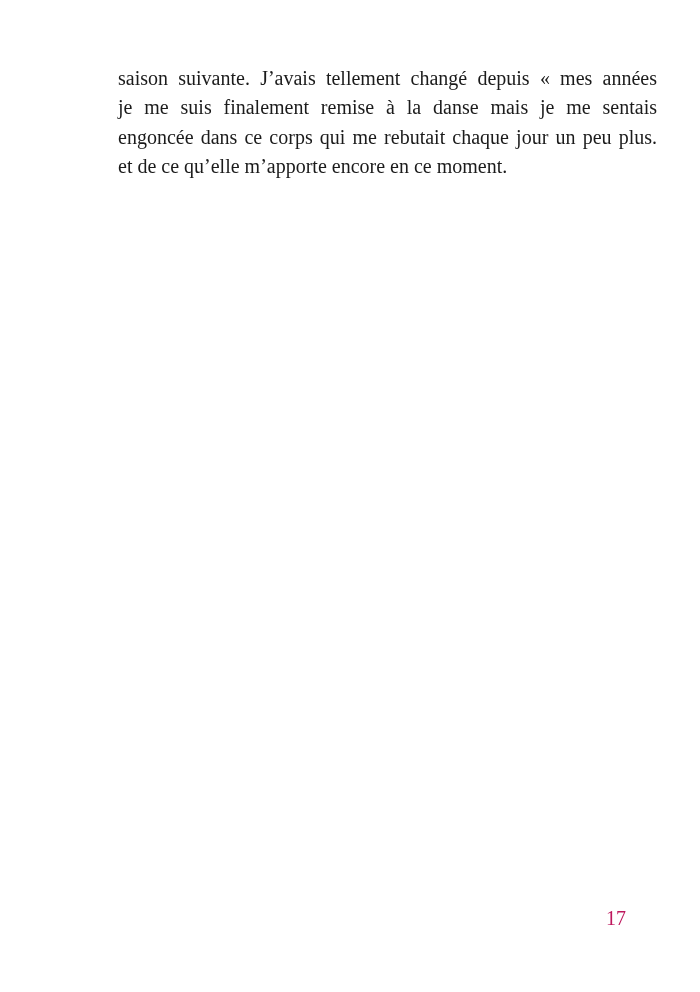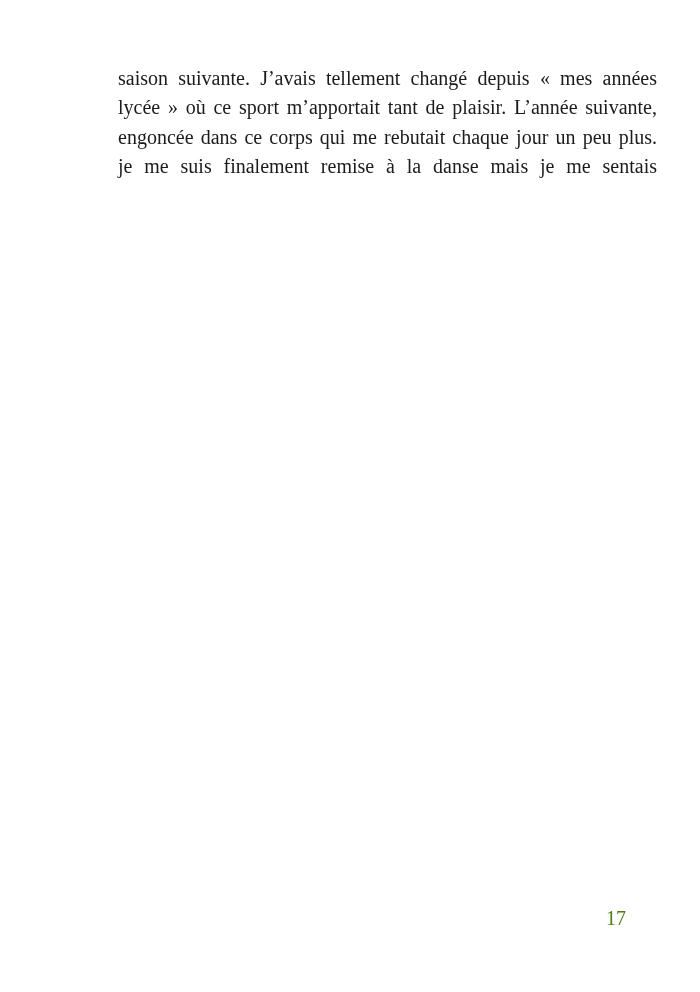--- a/index.html
+++ b/index.html
@@ -37,30 +37,30 @@
   .body-line.last {
     text-align-last: left;
     -moz-text-align-last: left;
   }
   .page-number {
     position: absolute;
     left: 606px;
     top: 904px;
     font-size: 20px;
     line-height: 29.4px;
-    color: #4d7c0f;
+    color: #be185d;
   }
 </style>
 </head>
 <body>
 
 <div class="page" style="background: rgb(255, 255, 255); color: rgb(27, 27, 27);">
 
   <div class="text-block">
     <div class="body-line">saison suivante. J’avais tellement changé depuis « mes années</div>
-    <div class="body-line">lycée » où ce sport m’apportait tant de plaisir. L’année suivante,</div>
+    <div class="body-line">je me suis finalement remise à la danse mais je me sentais</div>
     <div class="body-line">engoncée dans ce corps qui me rebutait chaque jour un peu plus.</div>
-    <div class="body-line">je me suis finalement remise à la danse mais je me sentais</div>
+    <div class="body-line last">et de ce qu’elle m’apporte encore en ce moment.</div>
   </div>
 
   <div class="page-number">17</div>
 
 </div>
 
 </body></html>

